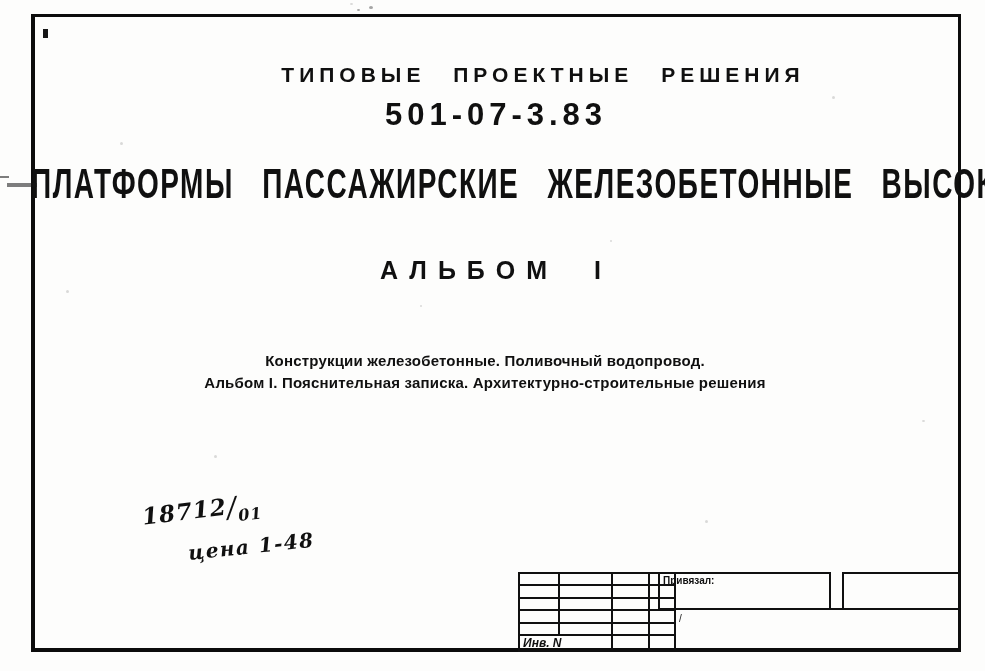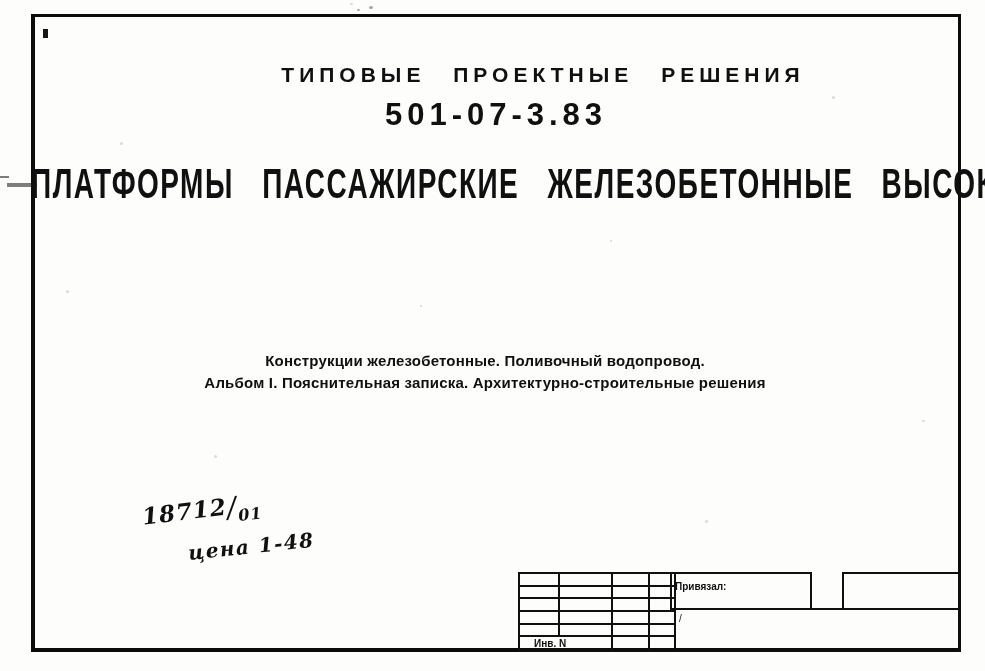--- a/index.html
+++ b/index.html
@@ -56,26 +56,26 @@
     border:2px solid var(--ink);
     display:grid; grid-template-columns:40px 53px 37px 1fr;
     grid-template-rows:repeat(6,1fr);
   }
   .c  { border-right:2px solid var(--ink); border-bottom:2px solid var(--ink); }
   .nr { border-right:none; }
   .nb { border-bottom:none; }
   .inv-cell {
     grid-column:1 / 3; display:flex; align-items:center;
     border-right:2px solid var(--ink); border-bottom:none;
-    font-size:10px; font-weight:bold; padding-left:14px; white-space:nowrap;
+    font-size:12px; font-weight:bold; padding-left:3px; white-space:nowrap;font-style:italic;
   }
   .priv-box {
-    position:absolute; left:152px; top:0; width:142px; height:38px;
+    position:absolute; left:140px; top:0; width:173px; height:38px;
     border:2px solid var(--ink); font-size:10px; font-weight:bold;
-    padding:7px 3px;
+    padding:1px 3px;
   }
   .right-box {
     position:absolute; left:324px; top:0; width:118px; height:38px;
     border:2px solid var(--ink);
   }
   .low-box {
     position:absolute; left:156px; top:36px; width:286px; height:44px;
     border:2px solid var(--ink);
   }
   .tick { position:absolute; left:161px; top:41px; font-size:10px; color:#222; }
@@ -91,20 +91,21 @@
 <div class="page">
 
   <div class="frame"></div>
 
   <div class="kicker">ТИПОВЫЕ ПРОЕКТНЫЕ РЕШЕНИЯ</div>
 
   <div class="series">501-07-3.83</div>
 
   <div class="main-title">ПЛАТФОРМЫ ПАССАЖИРСКИЕ ЖЕЛЕЗОБЕТОННЫЕ ВЫСОКИЕ</div>
 
+  <div class="album">АЛЬБОМ I</div>
 
   <div class="desc">
     <div>Конструкции железобетонные. Поливочный водопровод.</div>
     <div>Альбом I. Пояснительная записка. Архитектурно-строительные решения</div>
   </div>
 
   <div class="hand hand-number">
     <span>18712</span><span class="slash">/</span><span class="suffix">01</span>
   </div>
 

